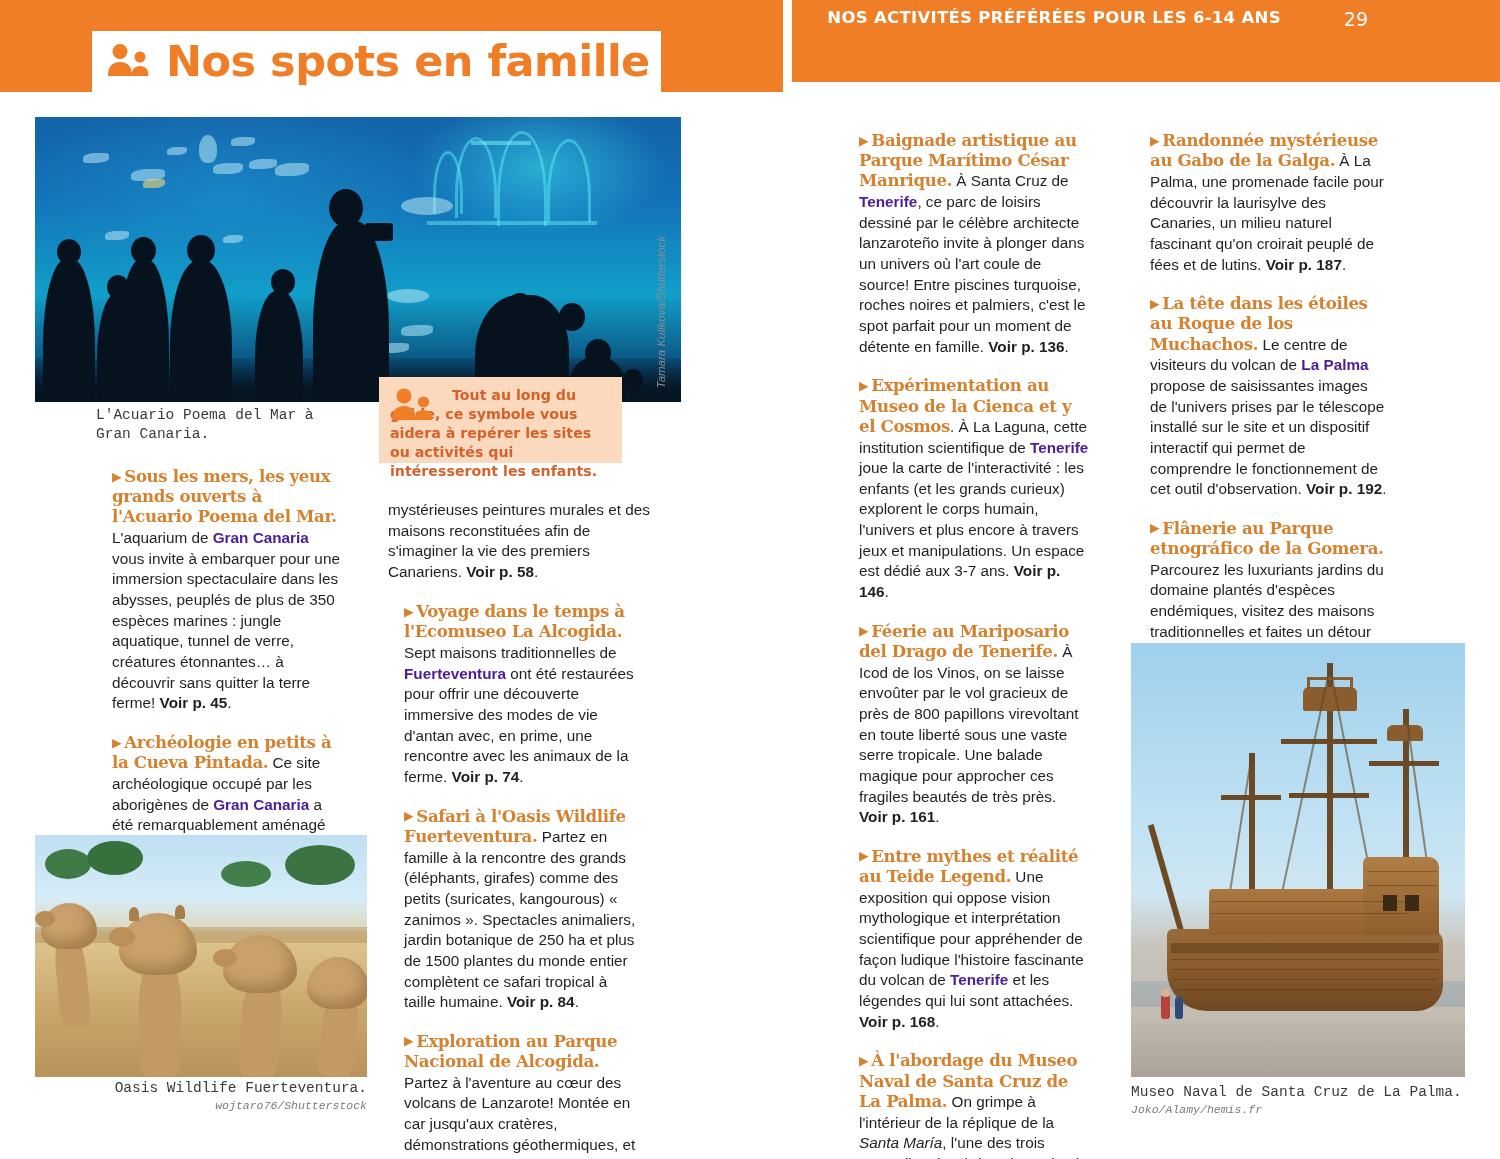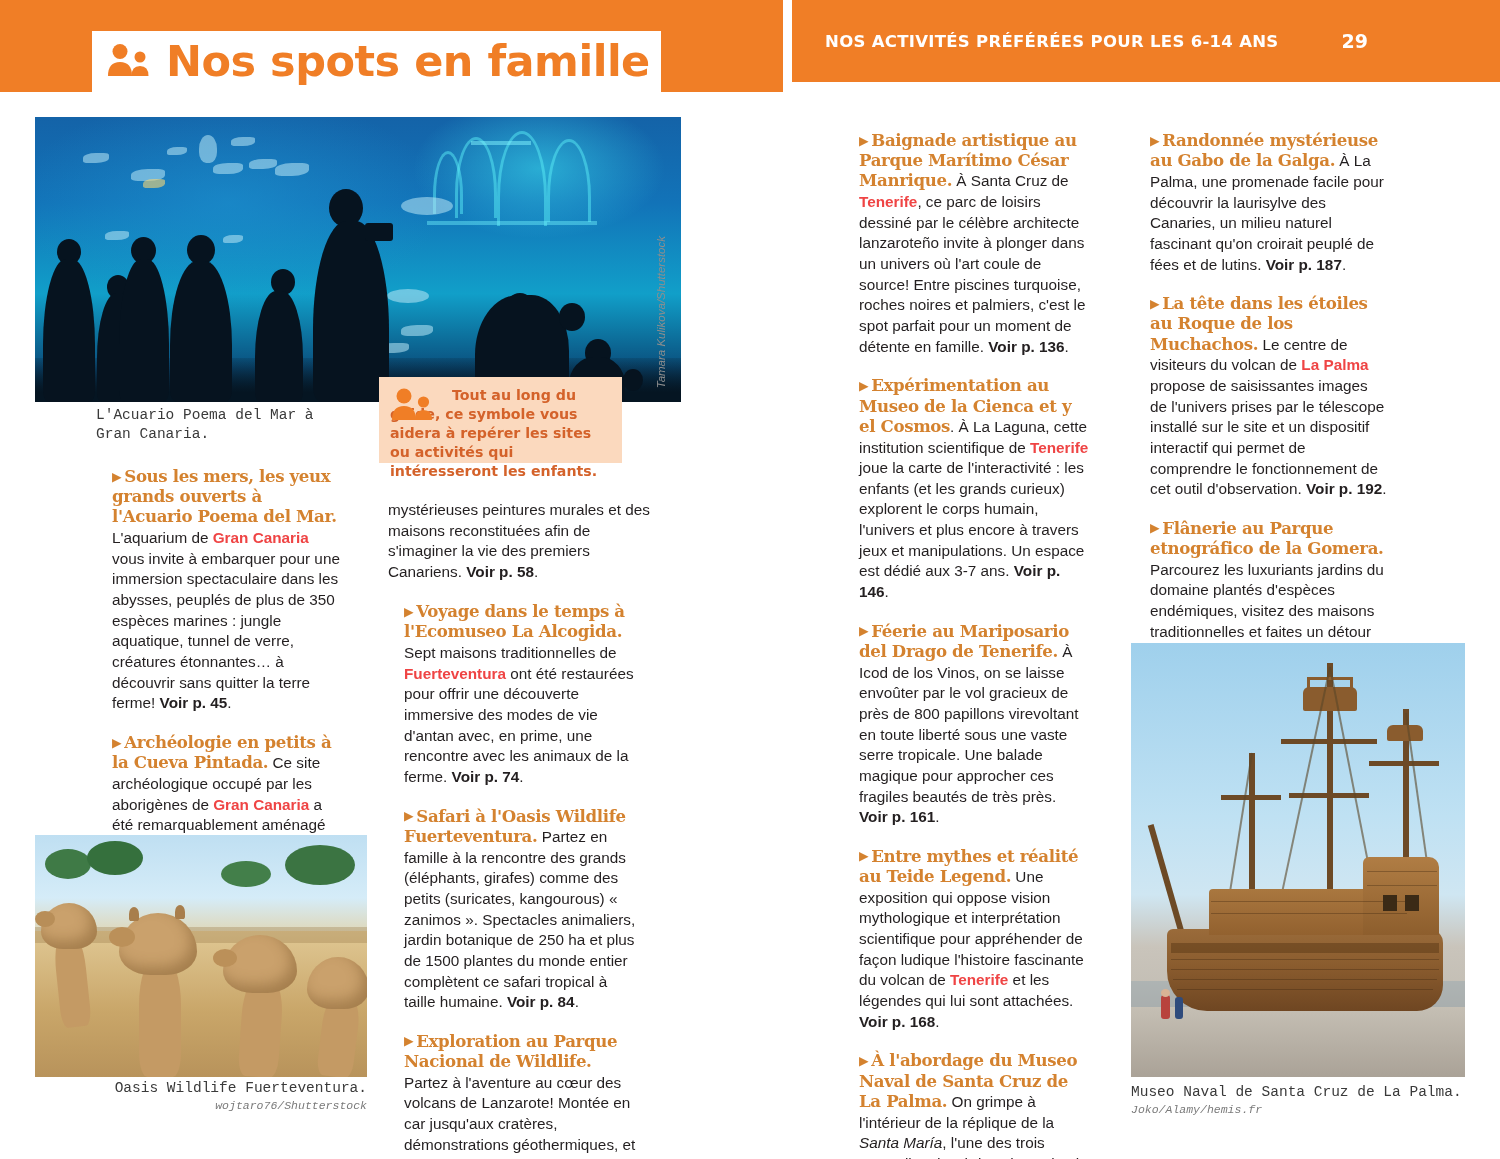--- a/index.html
+++ b/index.html
@@ -45,37 +45,37 @@
     font-size: 43px;
     letter-spacing: -0.5px;
     color: #F07E26;
     line-height: 1;
     margin-left: 14px;
     white-space: nowrap;
   }
   .fam-icon { display: block; }
   .running-head {
     position: absolute;
-    left: 792px; top: 0;
+    left: 792px; top: 8px;
     width: 672px; height: 82px;
     display: flex;
-    align-items: center;
+    align-items: flex-start;
     justify-content: flex-end;
     color: #ffffff;
   }
   .running-head-label {
     font-family: "DejaVu Sans", sans-serif;
     font-weight: bold;
     font-size: 16.5px;
     letter-spacing: 0.3px;
     white-space: nowrap;
   }
   .folio {
     font-family: "DejaVu Sans", sans-serif;
-    font-weight: bold;
+    font-weight: normal;
     font-size: 19px;
     margin-left: 63px;
     margin-right: 96px;
   }
 
   
   .gutter {
     position: absolute;
     left: 786px; top: 0;
     width: 3px; height: 1159px;
@@ -266,21 +266,21 @@
     margin-right: 3px;
     vertical-align: 1.5px;
   }
   .body-run {
     font-family: "Liberation Sans", sans-serif;
     font-weight: normal;
     font-size: 15.3px;
     color: #231f20;
     letter-spacing: 0;
   }
-  b.place { font-weight: bold; color: #ef4444; }
+  b.place { font-weight: bold; color: #4c1d95; }
   b.ref   { font-weight: bold; color: #231f20; }
   i.ital  { font-style: italic; }
   .cont { margin: 0 0 19px 0; }
 </style>
 </head>
 <body>
 
 <div class="page">
 
   <div class="band-left"></div>
@@ -388,21 +388,21 @@
 
     <div class="entry">
       <p class="lede"><span class="tri">▶</span><span>Voyage dans le temps à l'Ecomuseo La Alcogida.</span><span class="body-run"><span> Sept maisons traditionnelles de </span><b class="place">Fuerteventura</b><span> ont été restaurées pour offrir une découverte immersive des modes de vie d'antan avec, en prime, une rencontre avec les animaux de la ferme. </span><b class="ref">Voir p. 74</b><span>.</span></span></p>
     </div>
 
     <div class="entry">
       <p class="lede"><span class="tri">▶</span><span>Safari à l'Oasis Wildlife Fuerteventura.</span><span class="body-run"><span> Partez en famille à la rencontre des grands (éléphants, girafes) comme des petits (suricates, kangourous) « zanimos ». Spectacles animaliers, jardin botanique de 250 ha et plus de 1500 plantes du monde entier complètent ce safari tropical à taille humaine. </span><b class="ref">Voir p. 84</b><span>.</span></span></p>
     </div>
 
     <div class="entry">
-      <p class="lede"><span class="tri">▶</span><span>Exploration au Parque Nacional de Wildlife.</span><span class="body-run"><span> Partez à l'aventure au cœur des volcans de Lanzarote! Montée en car jusqu'aux cratères, démonstrations géothermiques, et balade à dos de</span></span></p>
+      <p class="lede"><span class="tri">▶</span><span>Exploration au Parque Nacional de Alcogida.</span><span class="body-run"><span> Partez à l'aventure au cœur des volcans de Lanzarote! Montée en car jusqu'aux cratères, démonstrations géothermiques, et balade à dos de</span></span></p>
     </div>
 
   </div>
 
   <div class="col" id="col3">
 
 
     <div class="entry">
       <p class="lede"><span class="tri">▶</span><span>Baignade artistique au Parque Marítimo César Manrique.</span><span class="body-run"><span> À Santa Cruz de </span><b class="place">Tenerife</b><span>, ce parc de loisirs dessiné par le célèbre architecte lanzaroteño invite à plonger dans un univers où l'art coule de source! Entre piscines turquoise, roches noires et palmiers, c'est le spot parfait pour un moment de détente en famille. </span><b class="ref">Voir p. 136</b><span>.</span></span></p>
     </div>

